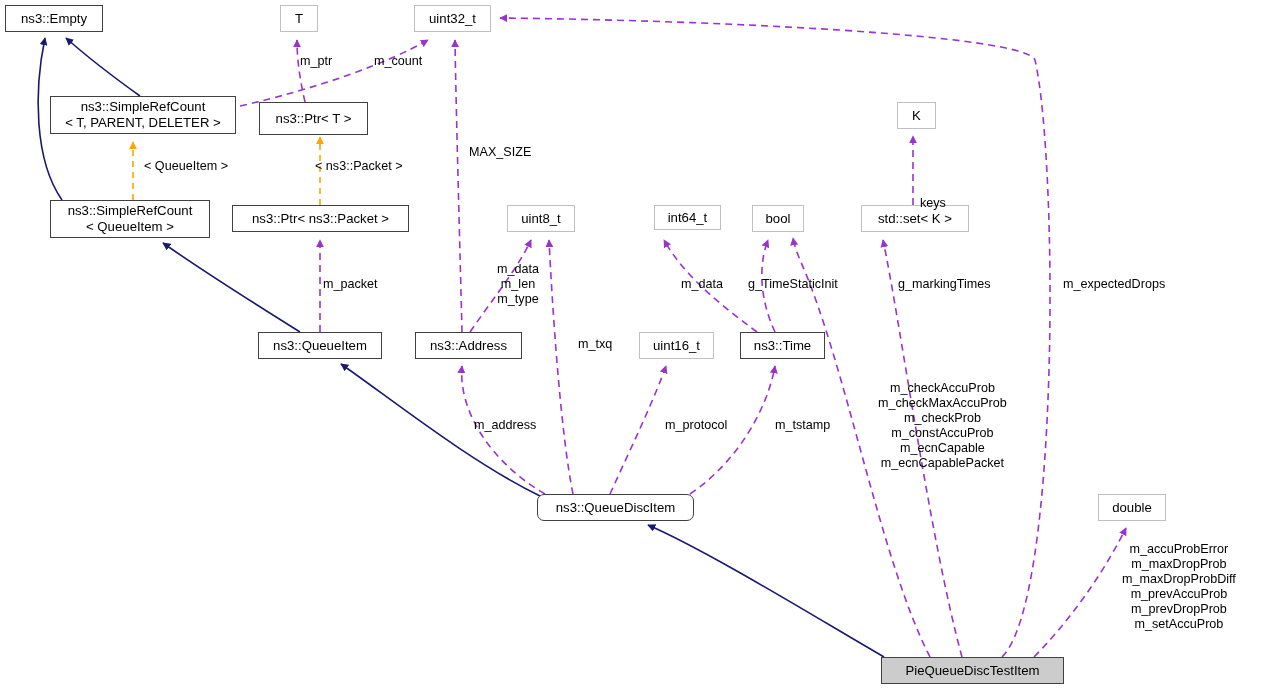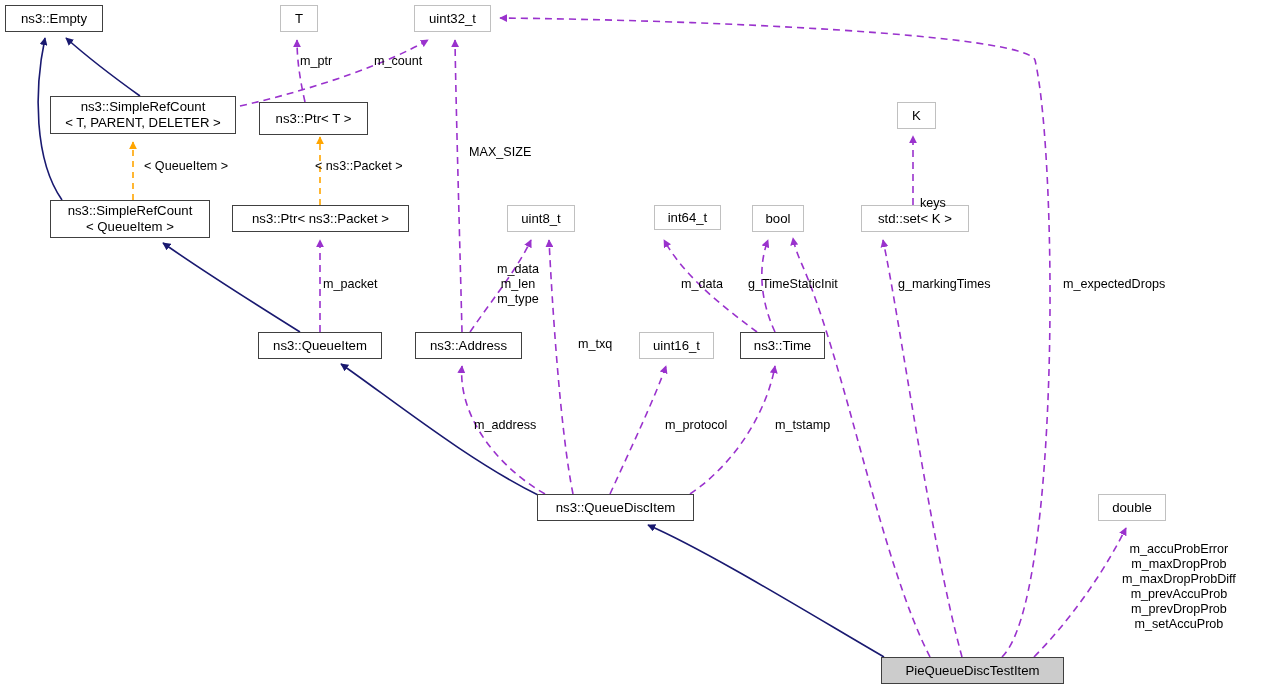--- a/index.html
+++ b/index.html
@@ -144,21 +144,21 @@
 &lt; QueueItem &gt;</div>
   <div class="node documented" style="left:232px;top:205px; width:177px; height:27px;">ns3::Ptr&lt; ns3::Packet &gt;</div>
   <div class="node plain" style="left:507px;top:205px; width:68px;  height:27px;">uint8_t</div>
   <div class="node plain" style="left:654px;top:205px; width:67px;  height:25px;">int64_t</div>
   <div class="node plain" style="left:752px;top:205px; width:52px;  height:27px;">bool</div>
   <div class="node plain" style="left:861px;top:205px; width:108px; height:27px;">std::set&lt; K &gt;</div>
   <div class="node documented" style="left:258px;top:332px; width:124px; height:27px;">ns3::QueueItem</div>
   <div class="node documented" style="left:415px;top:332px; width:107px; height:27px;">ns3::Address</div>
   <div class="node plain" style="left:639px;top:332px; width:75px;  height:27px;">uint16_t</div>
   <div class="node documented" style="left:740px;top:332px; width:85px;  height:27px;">ns3::Time</div>
-  <div class="node documented" style="left:537px;top:494px; width:157px; height:27px;">ns3::QueueDiscItem</div>
+  <div class="node documented" style="left:537px;top:494px; width:157px; height:27px;border-radius:7px;">ns3::QueueDiscItem</div>
   <div class="node plain" style="left:1098px;top:494px; width:68px; height:27px;">double</div>
   <div class="node current" style="left:881px;top:657px; width:183px; height:27px;">PieQueueDiscTestItem</div>
 
   <div class="edge-label" style="left:300px; top:54px;">m_ptr</div>
   <div class="edge-label" style="left:374px; top:54px;">m_count</div>
   <div class="edge-label" style="left:144px; top:159px;">&lt; QueueItem &gt;</div>
   <div class="edge-label" style="left:315px; top:159px;">&lt; ns3::Packet &gt;</div>
   <div class="edge-label" style="left:469px; top:145px;">MAX_SIZE</div>
   <div class="edge-label" style="left:920px; top:159px;margin-top:37px;">keys</div>
   <div class="edge-label" style="left:323px; top:277px;">m_packet</div>
@@ -166,20 +166,26 @@
 m_len
 m_type</div>
   <div class="edge-label" style="left:681px; top:277px;">m_data</div>
   <div class="edge-label" style="left:748px; top:277px;">g_TimeStaticInit</div>
   <div class="edge-label" style="left:898px; top:277px;">g_markingTimes</div>
   <div class="edge-label" style="left:1063px;top:277px;">m_expectedDrops</div>
   <div class="edge-label" style="left:578px; top:337px;">m_txq</div>
   <div class="edge-label" style="left:474px; top:418px;">m_address</div>
   <div class="edge-label" style="left:665px; top:418px;">m_protocol</div>
   <div class="edge-label" style="left:775px; top:418px;">m_tstamp</div>
+  <div class="edge-label center" style="left:878px; top:381px;">m_checkAccuProb
+m_checkMaxAccuProb
+m_checkProb
+m_constAccuProb
+m_ecnCapable
+m_ecnCapablePacket</div>
   <div class="edge-label center" style="left:1122px;top:542px;">m_accuProbError
 m_maxDropProb
 m_maxDropProbDiff
 m_prevAccuProb
 m_prevDropProb
 m_setAccuProb</div>
 
 </div>
 
 </body></html>

